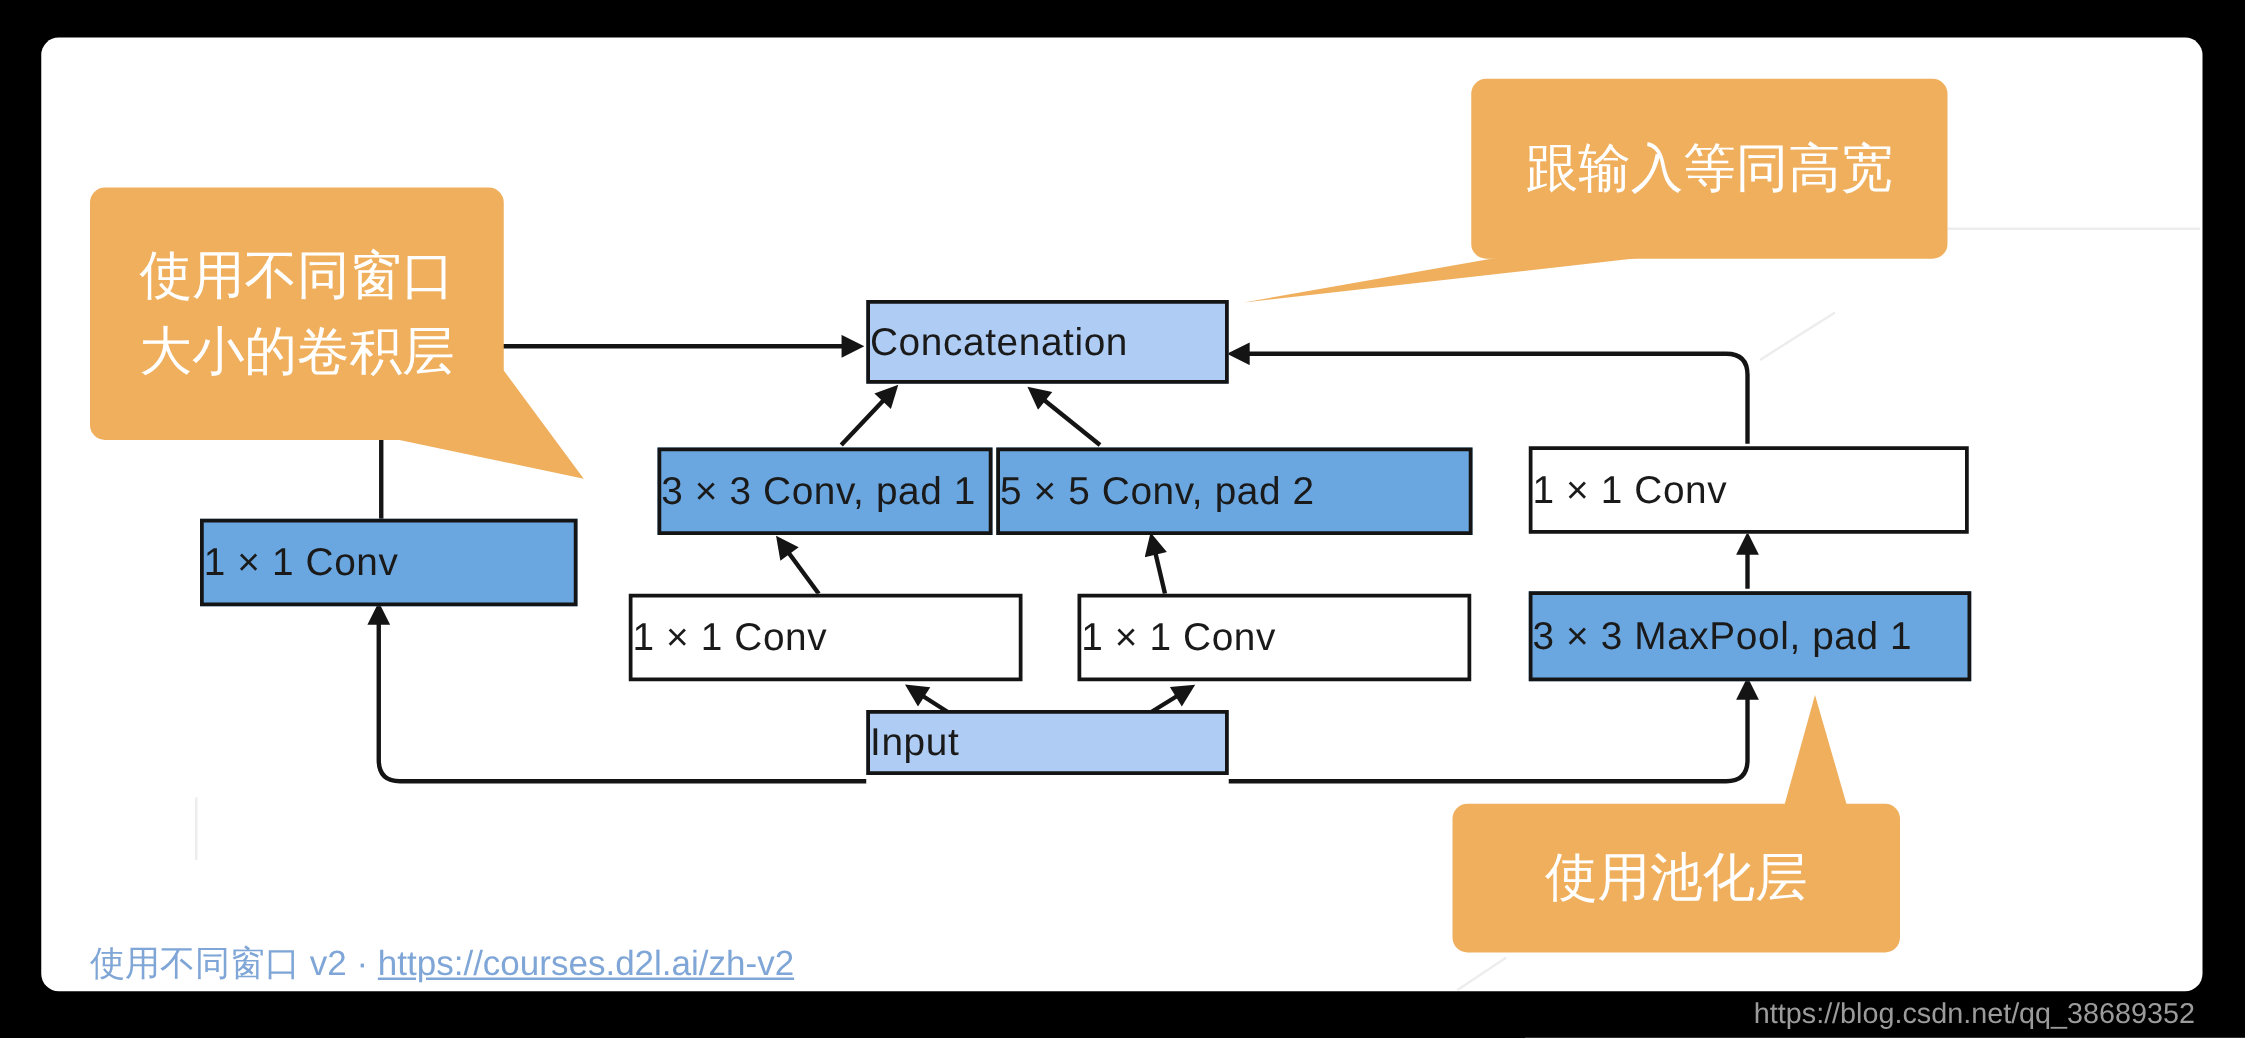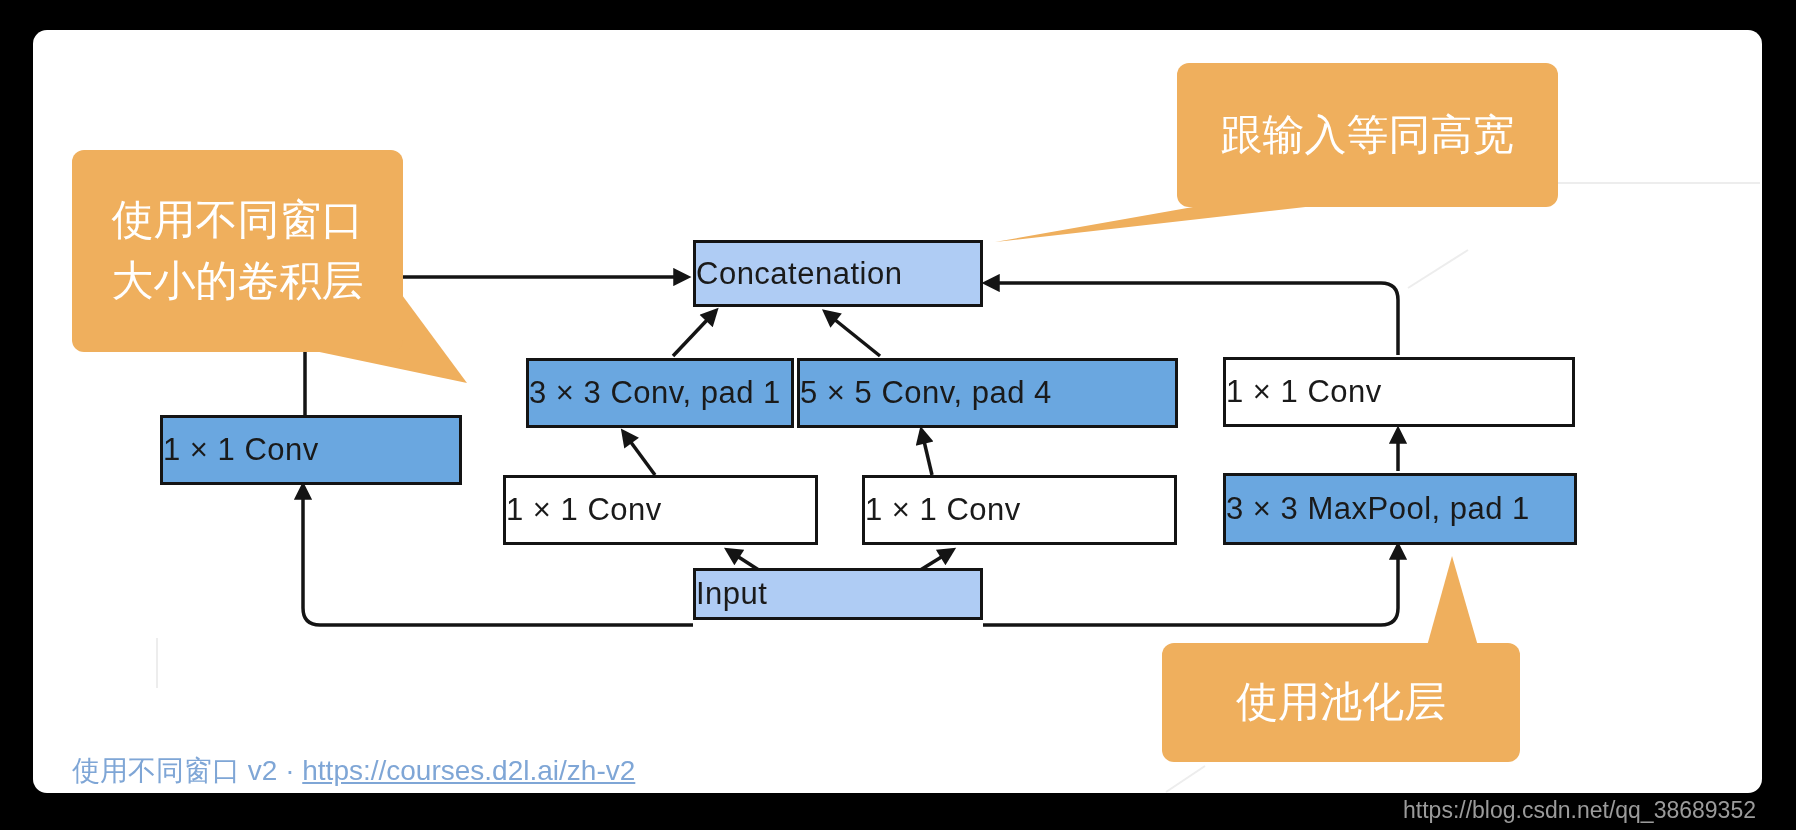--- a/index.html
+++ b/index.html
@@ -79,21 +79,21 @@
     </g>
   </svg>
 
   <div class="node fill-light n-concat">
     <span>Concatenation</span>
   </div>
   <div class="node fill-blue n-conv3">
     <span>3 × 3 Conv, pad 1</span>
   </div>
   <div class="node fill-blue n-conv5">
-    <span>5 × 5 Conv, pad 4</span>
+    <span>5 × 5 Conv, pad 2</span>
   </div>
   <div class="node fill-white n-conv1r">
     <span>1 × 1 Conv</span>
   </div>
   <div class="node fill-blue n-conv1l">
     <span>1 × 1 Conv</span>
   </div>
   <div class="node fill-white n-mid1">
     <span>1 × 1 Conv</span>
   </div>

